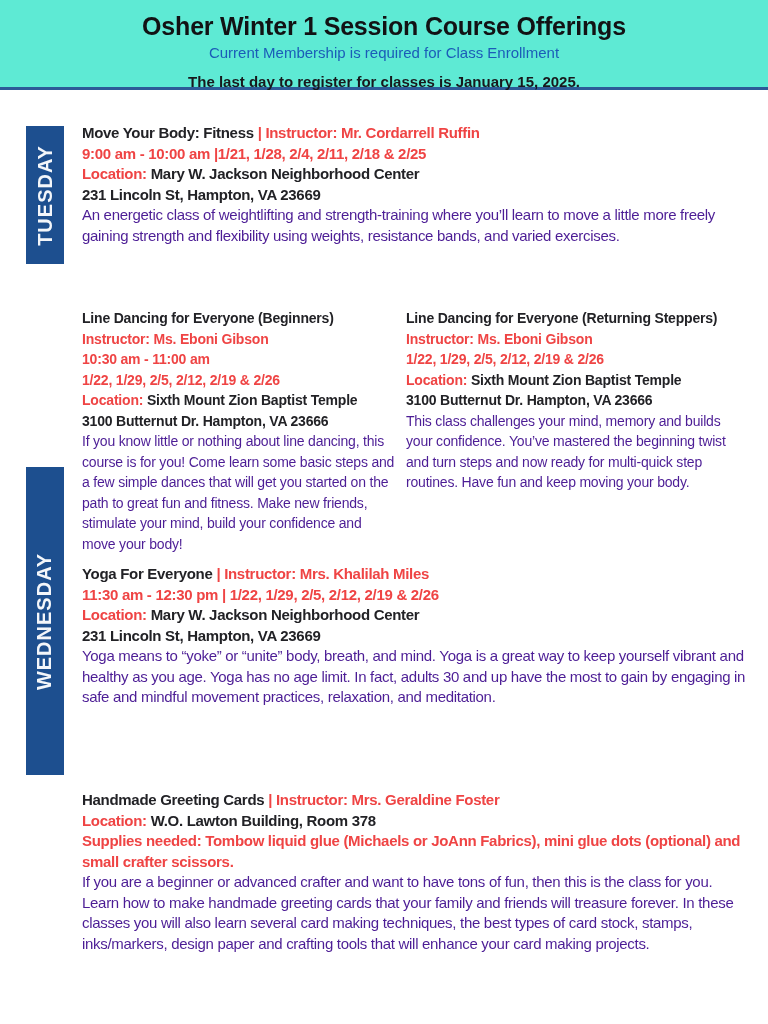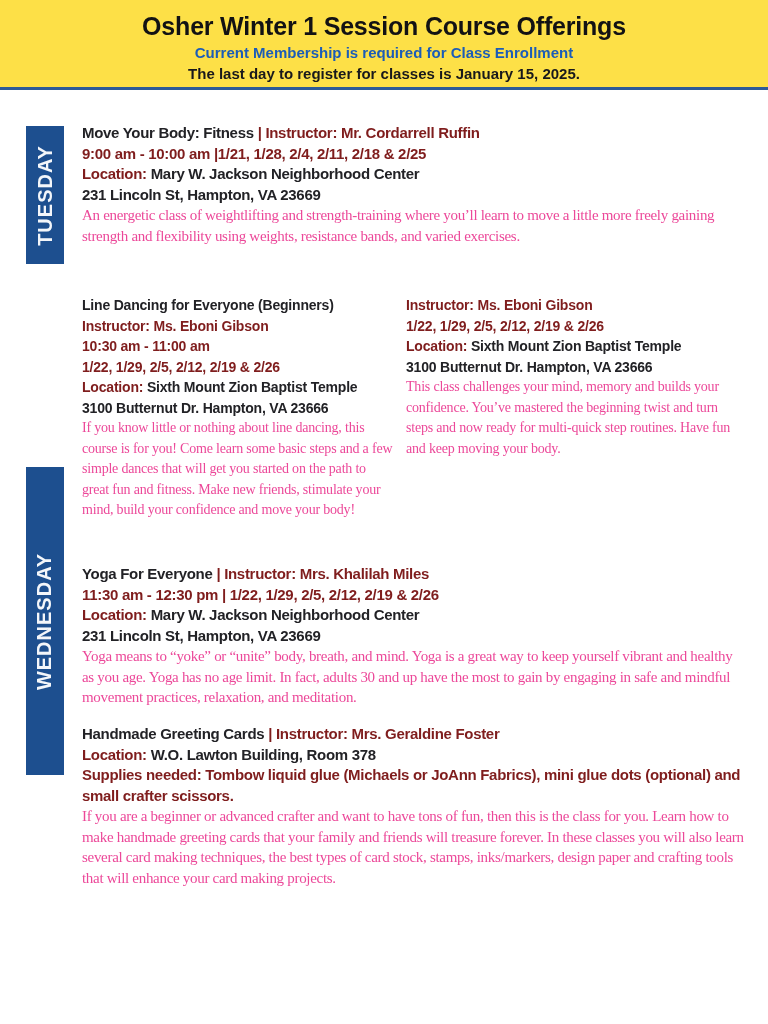--- a/index.html
+++ b/index.html
@@ -1,44 +1,44 @@
 <!DOCTYPE html>
 <html><head>
 <meta charset="utf-8">
 <style>
   html,body{margin:0;padding:0;background:#fff;}
   .page{position:relative;width:768px;height:1024px;background:#ffffff;
         font-family:"Liberation Sans",sans-serif;overflow:hidden;}
 
   
-  .header{position:absolute;left:0;top:0;width:768px;height:90px;background:#fde047;
+  .header{position:absolute;left:0;top:0;width:768px;height:90px;background:#5eead4;
           border-bottom:3px solid #2c5a97;text-align:center;box-sizing:border-box;}
   .header-title{padding-top:12px;font-size:25px;font-weight:700;color:#121214;letter-spacing:-0.2px;}
-  .header-subtitle{margin-top:3px;font-size:15px;font-weight:700;color:#1b5cb8;}
-  .header-deadline{margin-top:4px;font-size:15px;font-weight:700;color:#18181c;}
+  .header-subtitle{margin-top:3px;font-size:15px;font-weight:400;color:#1b5cb8;}
+  .header-deadline{margin-top:12px;font-size:15px;font-weight:700;color:#18181c;}
 
   
   .daybar{position:absolute;background:#1d4f8f;display:flex;align-items:center;justify-content:center;}
   .daybar-label{transform:rotate(-90deg);color:#f3f6fa;font-weight:700;font-size:20px;
                 letter-spacing:1px;white-space:nowrap;}
   .daybar-tue{left:26px;top:126px;width:38px;height:138px;}
   .daybar-wed{left:26px;top:467px;width:38px;height:308px;}
 
   
   .block{position:absolute;left:82px;width:664px;font-size:15px;line-height:20.5px;
          letter-spacing:-0.3px;color:#222226;font-weight:700;}
-  .blue{color:#7f1d1d;}
-  .desc{font-weight:400;color:#ec4899;font-family:Liberation Serif, serif;}
+  .blue{color:#ef4444;}
+  .desc{font-weight:400;color:#4c1d95;}
   .block-fitness{top:123px;}
-  .block-dance{top:295px;display:flex;}
+  .block-dance{top:308px;display:flex;}
   .col{font-size:14px;letter-spacing:-0.2px;}
   .col-left{width:314px;margin-right:10px;}
   .col-right{width:340px;}
   .block-yoga{top:564px;}
-  .block-cards{top:724px;}
+  .block-cards{top:790px;}
 </style>
 </head>
 <body>
 
 <div class="page">
 
   <div class="header">
     <div class="header-title">Osher Winter 1 Session Course Offerings</div>
     <div class="header-subtitle">Current Membership is required for Class Enrollment</div>
     <div class="header-deadline">The last day to register for classes is January 15, 2025.</div>
@@ -64,20 +64,21 @@
     <div class="col col-left">
       <div>Line Dancing for Everyone (Beginners)</div>
       <div class="blue">Instructor: Ms. Eboni Gibson</div>
       <div class="blue">10:30 am - 11:00 am</div>
       <div class="blue">1/22, 1/29, 2/5, 2/12, 2/19 &amp; 2/26</div>
       <div><span class="blue">Location:</span> <span>Sixth Mount Zion Baptist Temple</span></div>
       <div>3100 Butternut Dr. Hampton, VA 23666</div>
       <div class="desc">If you know little or nothing about line dancing, this course is for you! Come learn some basic steps and a few simple dances that will get you started on the path to great fun and fitness. Make new friends, stimulate your mind, build your confidence and move your body!</div>
     </div>
     <div class="col col-right">
+      <div>Line Dancing for Everyone (Returning Steppers)</div>
       <div class="blue">Instructor: Ms. Eboni Gibson</div>
       <div class="blue">1/22, 1/29, 2/5, 2/12, 2/19 &amp; 2/26</div>
       <div><span class="blue">Location:</span> <span>Sixth Mount Zion Baptist Temple</span></div>
       <div>3100 Butternut Dr. Hampton, VA 23666</div>
       <div class="desc">This class challenges your mind, memory and builds your confidence. You’ve mastered the beginning twist and turn steps and now ready for multi-quick step routines. Have fun and keep moving your body.</div>
     </div>
   </div>
 
   <div class="block block-yoga">
     <div><span>Yoga For Everyone</span> <span class="blue">| Instructor: Mrs. Khalilah Miles</span></div>

